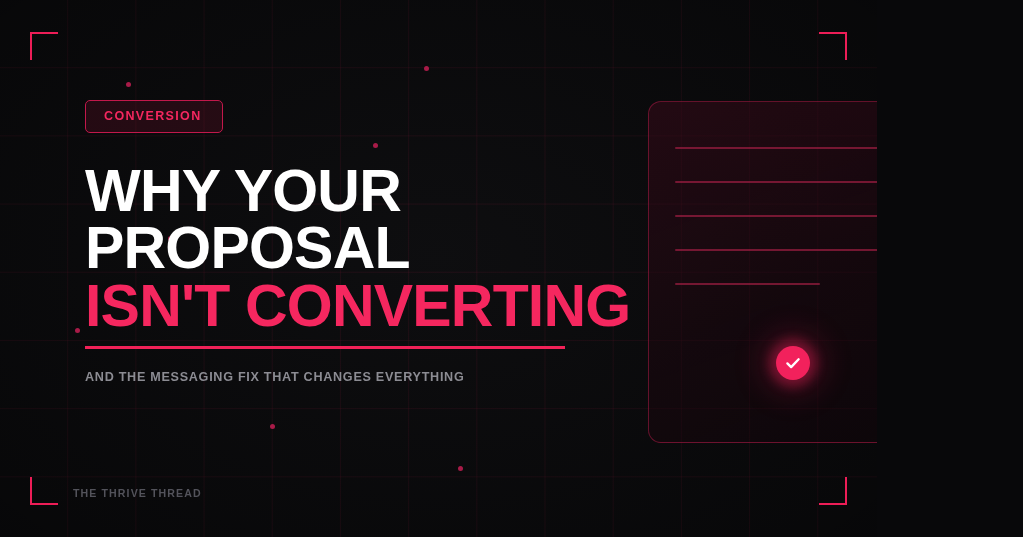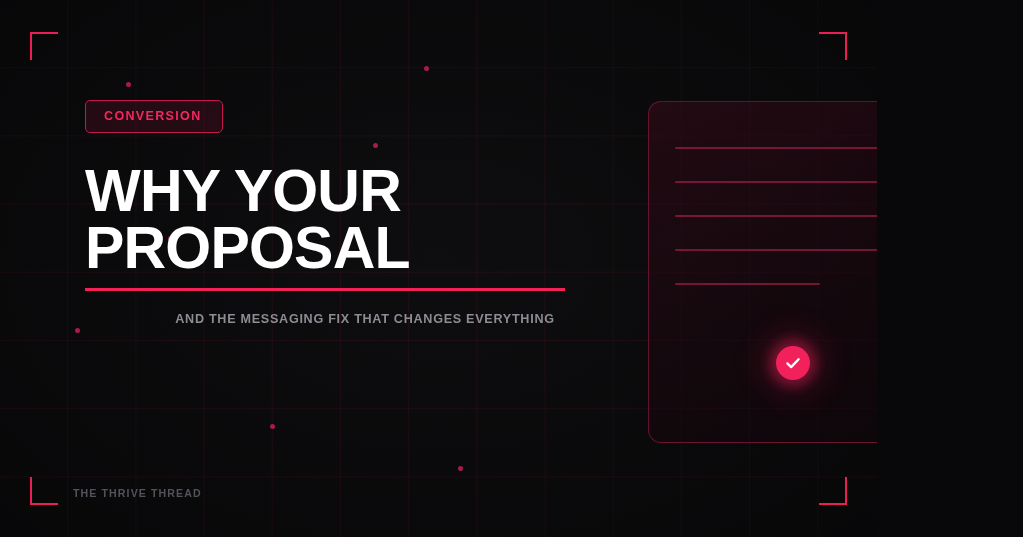--- a/index.html
+++ b/index.html
@@ -86,21 +86,20 @@
     height:3px;
     background:#f22158;
   }
   .subtitle {
     margin-top:21px;
     font-size:12.6px;
     font-weight:bold;
     letter-spacing:0.72px;
     color:#8c8c93;
     text-transform:uppercase;
-    text-align:center;
   }
   .footer-brand {
     position:absolute;
     left:73px; bottom:38px;
     font-size:10.6px;
     font-weight:bold;
     letter-spacing:1.1px;
     color:#53535b;
     text-transform:uppercase;
   }
@@ -162,20 +161,21 @@
   <div class="bracket tr"></div>
   <div class="bracket bl"></div>
   <div class="bracket br"></div>
 
   <div class="content">
     <div class="badge">CONVERSION</div>
 
     <div class="headline">
       <span class="ln">WHY YOUR</span>
       <span class="ln">PROPOSAL</span>
+      <span class="ln accent">ISN'T CONVERTING</span>
     </div>
 
     <div class="underline"></div>
 
     <div class="subtitle">AND THE MESSAGING FIX THAT CHANGES EVERYTHING</div>
   </div>
 
   <div class="footer-brand">THE THRIVE THREAD</div>
 
   <div class="doc-card">

